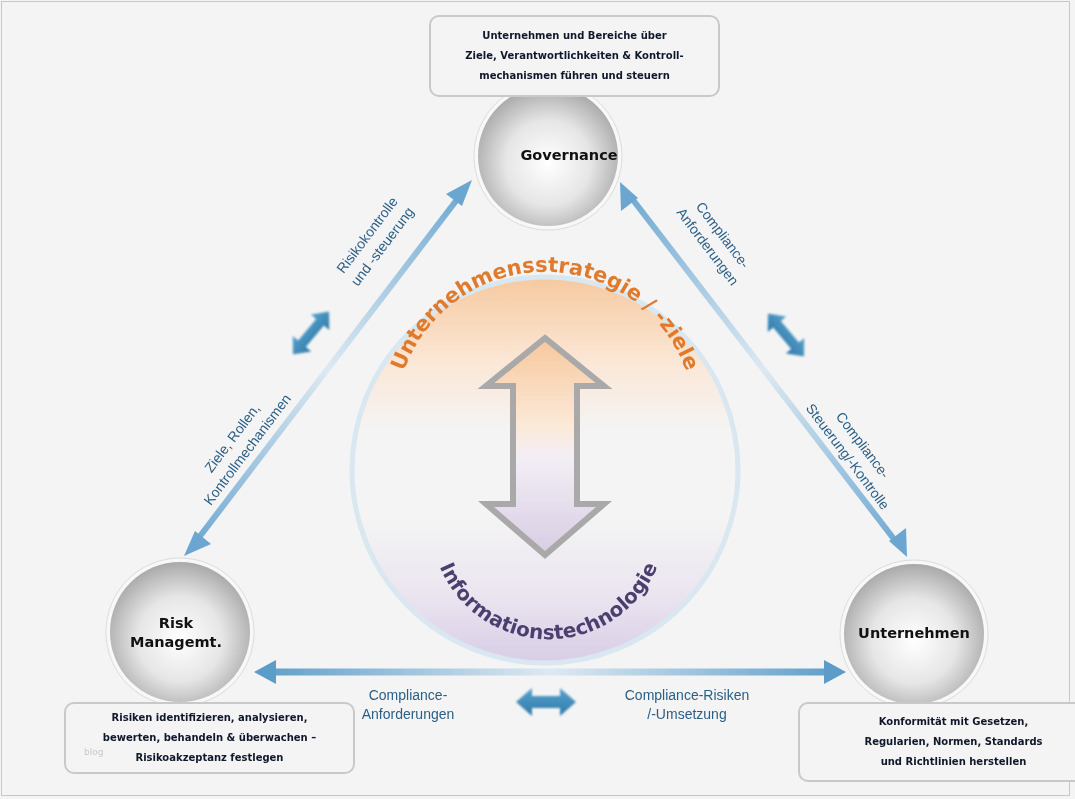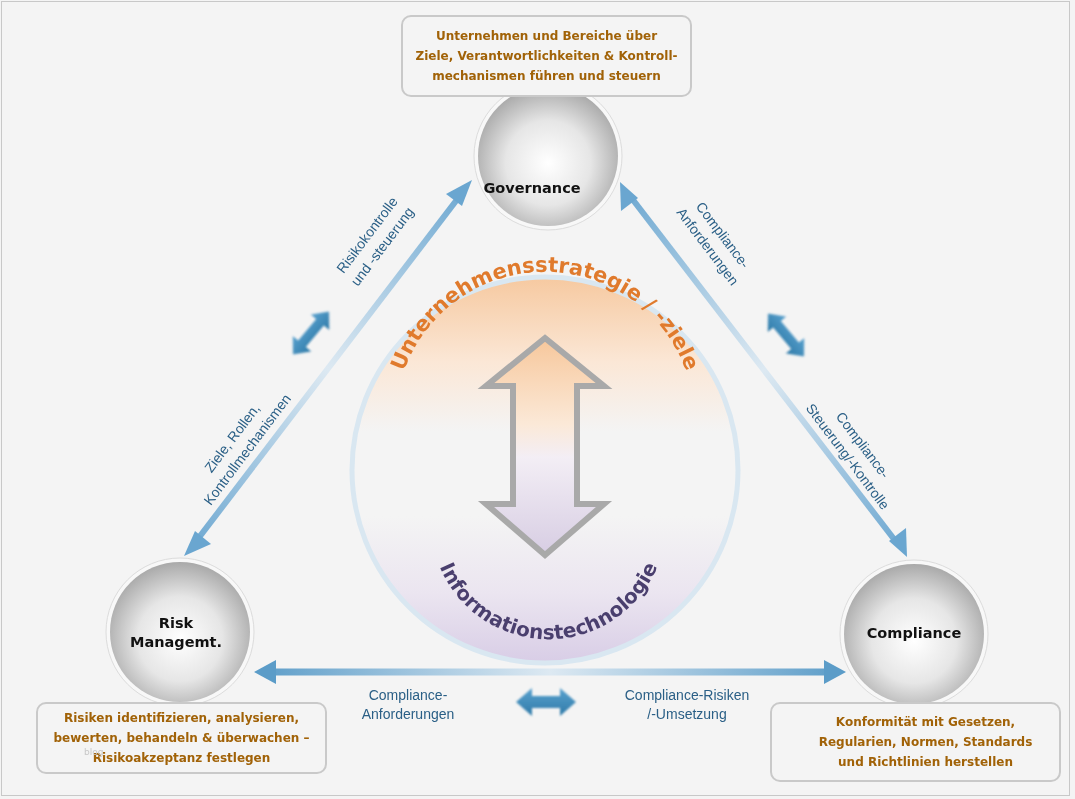--- a/index.html
+++ b/index.html
@@ -1,19 +1,19 @@
 <!DOCTYPE html>
 <html><head>
 <meta charset="utf-8">
 <style>
   html, body { margin:0; padding:0; }
   body { width:1075px; height:799px; background:#f4f4f4; position:relative; overflow:hidden; font-family:"DejaVu Sans", sans-serif; }
   .frame { position:absolute; left:1px; top:1px; width:1069px; height:795px; border:1px solid #c8c8c8; box-sizing:border-box; }
   svg.diagram { position:absolute; left:0; top:0; }
-  .desc-box { position:absolute; border:2px solid #c9c9c9; border-radius:10px; background:#f4f4f4; color:#a16207; font-weight:bold; font-size:12px; line-height:20px; text-align:center; box-sizing:border-box; display:flex; align-items:center; justify-content:center; }
+  .desc-box { position:absolute; border:2px solid #c9c9c9; border-radius:10px; background:#f4f4f4; color:#0f172a; font-weight:bold; font-size:10px; line-height:20px; text-align:center; box-sizing:border-box; display:flex; align-items:center; justify-content:center;margin-left:28px; }
   .desc-box span { display:block; white-space:pre-line; }
   .node-label { position:absolute; font-weight:bold; color:#111; font-size:14.5px; text-align:center; white-space:pre-line; line-height:19px; }
   .edge-label { position:absolute; color:#2a5f86; font-family:"Liberation Sans", sans-serif; font-size:14px; line-height:19px; text-align:center; white-space:pre-line; }
   .watermark { position:absolute; left:39px; top:747px; color:#c8c8c8; font-size:9px;padding-left:45px; }
 </style>
 </head>
 <body>
 
 <div class="frame"></div>
 
@@ -120,24 +120,24 @@
   <span>Risiken identifizieren, analysieren,
 bewerten, behandeln &amp; überwachen –
 Risikoakzeptanz festlegen</span>
 </div>
 <div class="desc-box" style="left:770px; top:702px; width:291px; height:80px;padding-left:20px;">
   <span>Konformität mit Gesetzen,
 Regularien, Normen, Standards
 und Richtlinien herstellen</span>
 </div>
 
-<div class="node-label" style="left:462px; top:146px; width:140px;margin-top:33px;">Governance</div>
+<div class="node-label" style="left:499px; top:146px; width:140px;">Governance</div>
 <div class="node-label" style="left:110px; top:614px; width:116px;padding-left:8px;">Risk
 Managemt.</div>
-<div class="node-label" style="left:844px; top:624px; width:140px;">Compliance</div>
+<div class="node-label" style="left:844px; top:624px; width:140px;">Unternehmen</div>
 
 <div class="edge-label" style="left:300px; top:222px; width:150px; transform:rotate(-53deg);">Risikokontrolle
 und -steuerung</div>
 <div class="edge-label" style="left:160px; top:425px; width:160px; transform:rotate(-53deg);">Ziele, Rollen,
 Kontrollmechanismen</div>
 <div class="edge-label" style="left:640px; top:222px; width:150px; transform:rotate(53deg);">Compliance-
 Anforderungen</div>
 <div class="edge-label" style="left:770px; top:432px; width:170px; transform:rotate(53deg);">Compliance-
 Steuerung/-Kontrolle</div>
 

